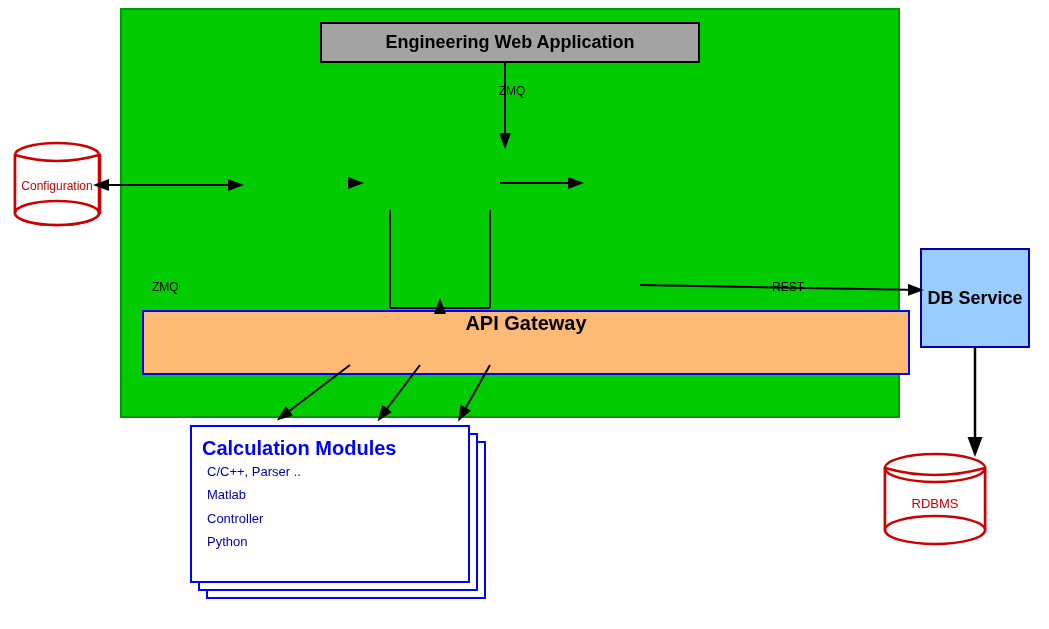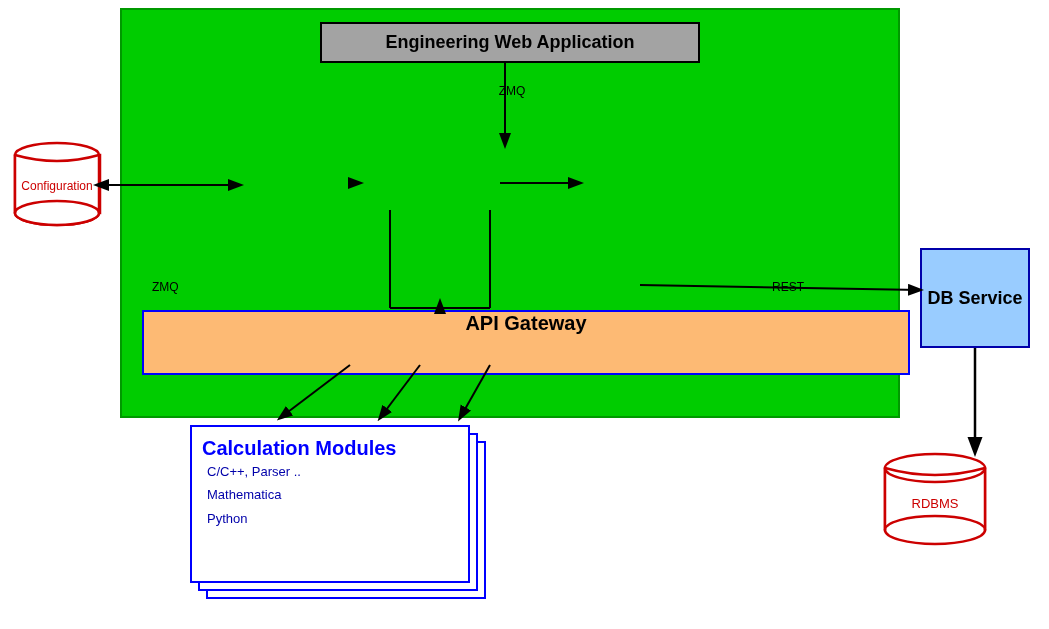--- a/index.html
+++ b/index.html
@@ -312,21 +312,22 @@
     <text x="55" y="58" text-anchor="middle" fill="#cc0000" font-size="13" font-family="Arial">RDBMS</text>
   </svg>
 
   <div class="calc-modules-container">
     <div class="calc-card calc-card-3"></div>
     <div class="calc-card calc-card-2"></div>
     <div class="calc-card calc-card-1">
       <div class="calc-title">Calculation Modules</div>
       <div class="calc-list">
         <div>C/C++, Parser ..</div>
-        <div>Mathematica</div>
+        <div>Matlab</div>
+        <div>Controller</div>
         <div>Python</div>
       </div>
     </div>
   </div>
 
   <svg class="arrows-svg" viewBox="0 0 1049 629">
     <defs>
       <marker id="arrowBlack" markerWidth="8" markerHeight="8" refX="6" refY="3" orient="auto">
         <path d="M0,0 L0,6 L8,3 z" fill="black"></path>
       </marker>

